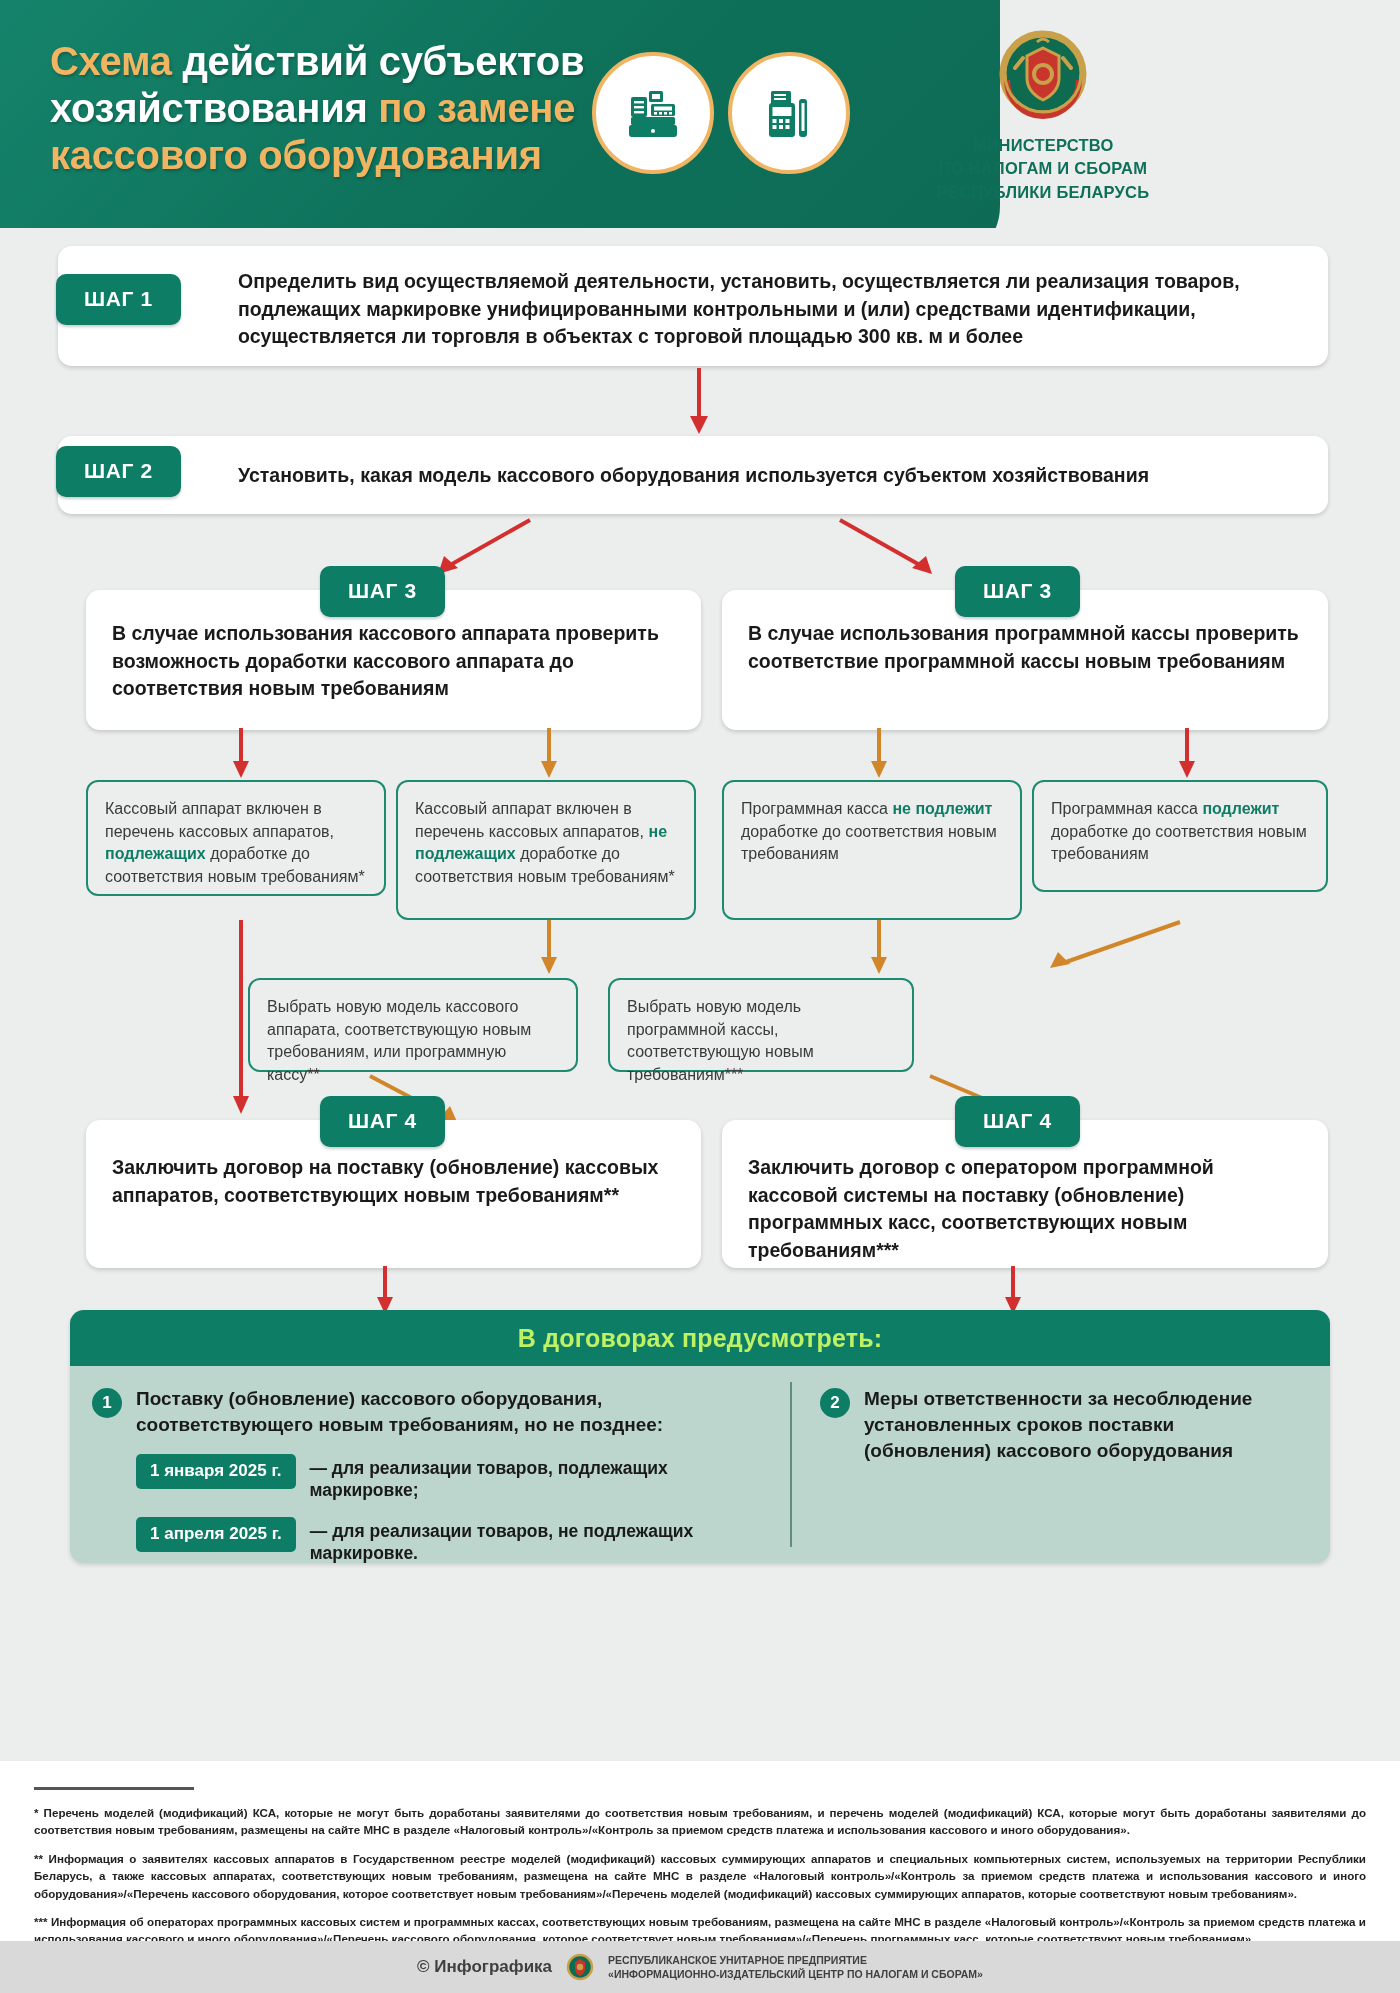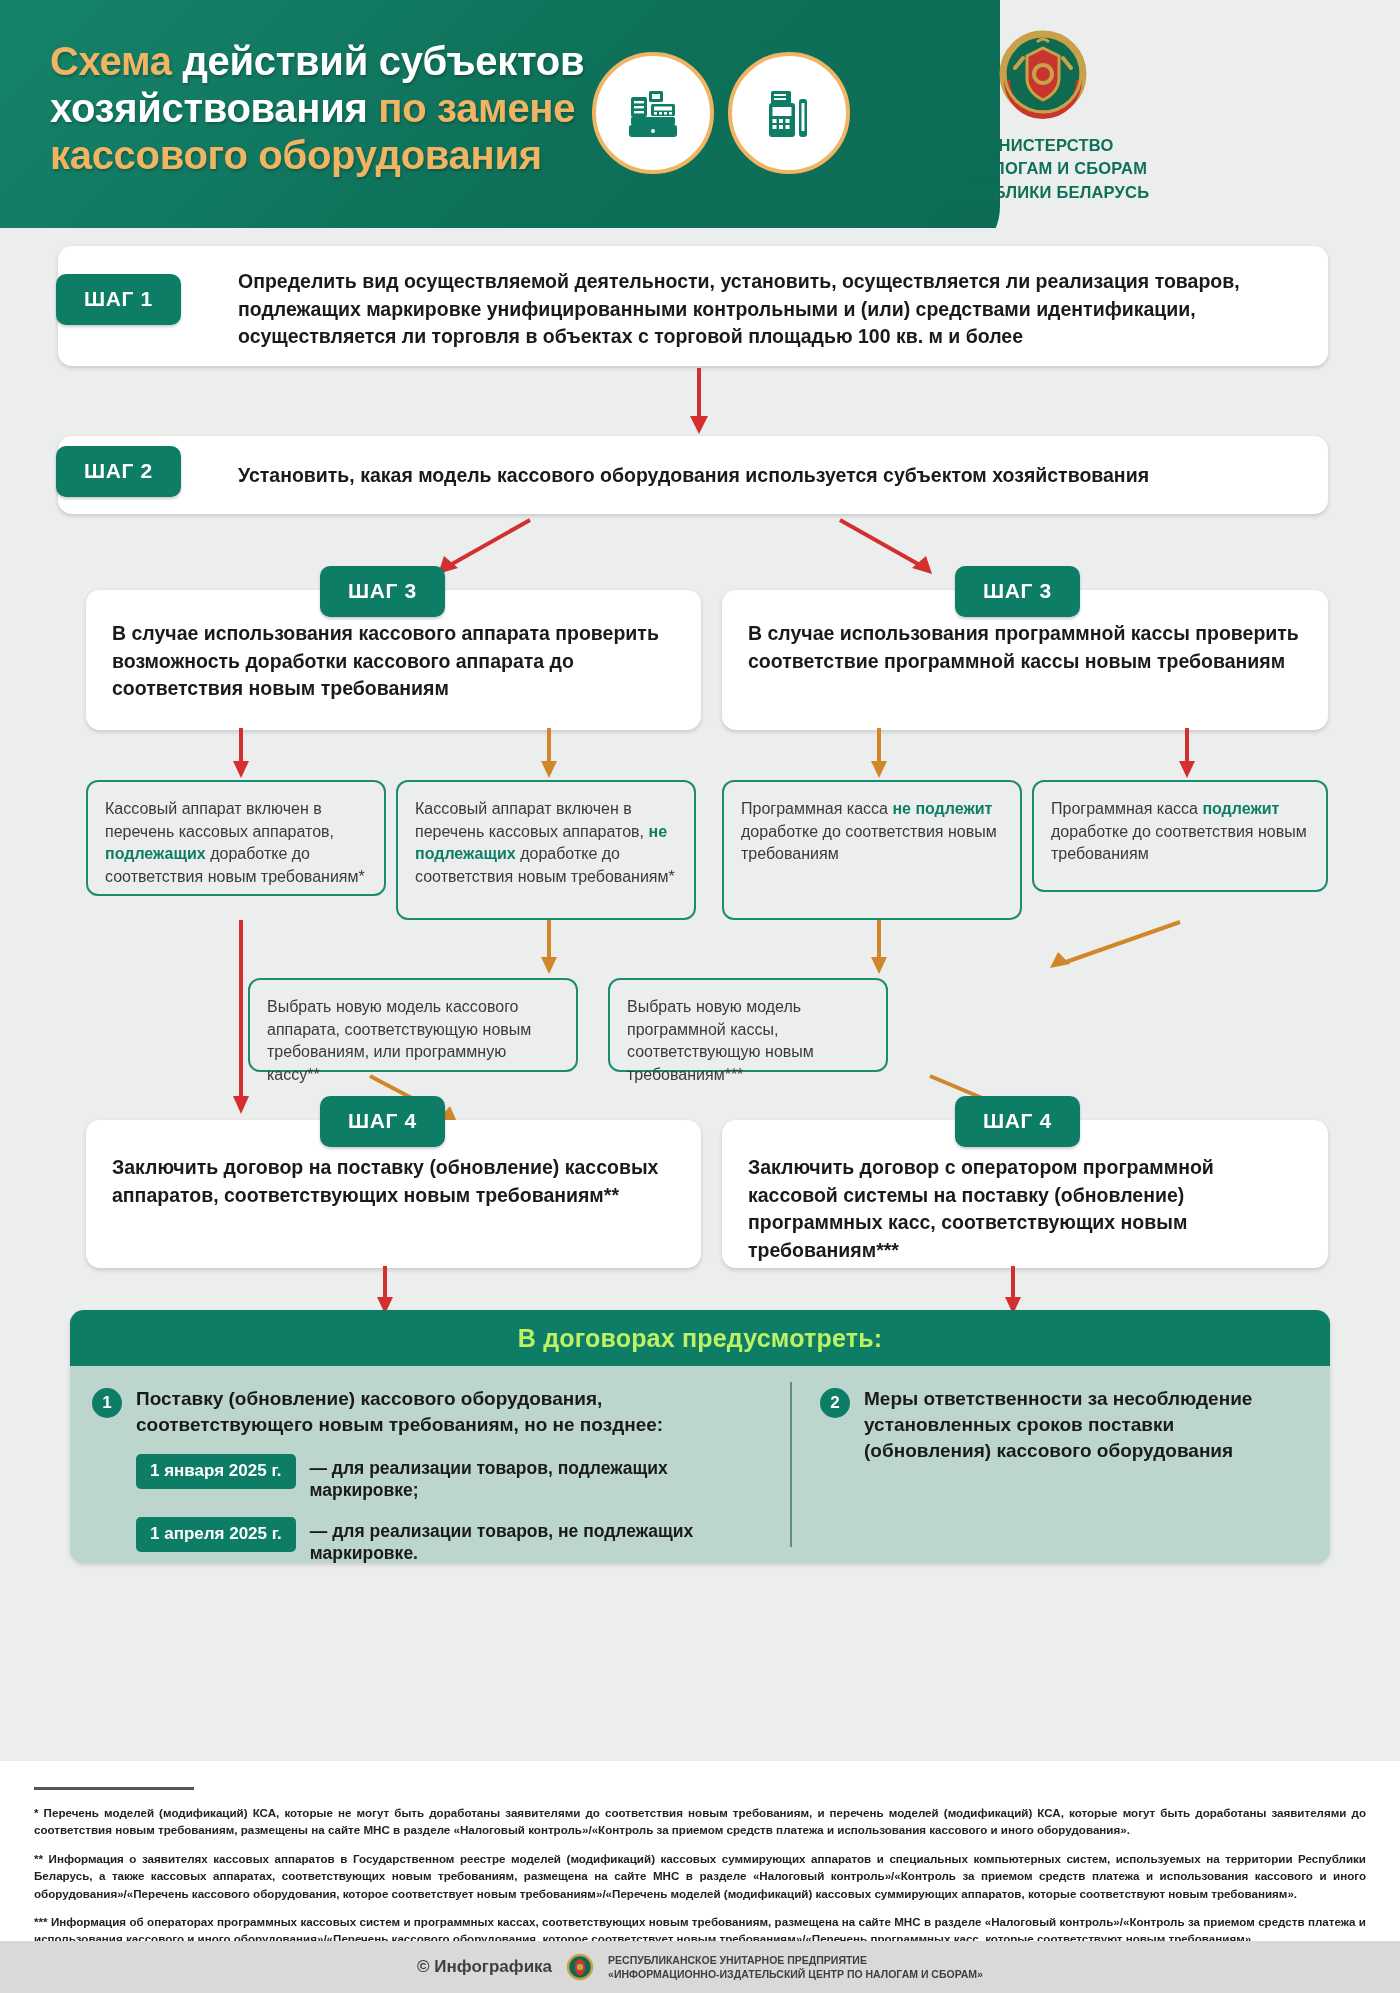--- a/index.html
+++ b/index.html
@@ -250,21 +250,21 @@
       <div>МИНИСТЕРСТВО</div>
       <div>ПО НАЛОГАМ И СБОРАМ</div>
       <div>РЕСПУБЛИКИ БЕЛАРУСЬ</div>
     </div>
   </div>
 </div>
 
 <div class="canvas">
 
   <div class="card" style="left:58px; top:18px; width:1270px; height:120px;">
-    <div class="card-inner" style="padding-left:180px;">Определить вид осуществляемой деятельности, установить, осуществляется ли реализация товаров, подлежащих маркировке унифицированными контрольными и (или) средствами идентификации, осуществляется ли торговля в объектах с торговой площадью 100 кв. м и более</div>
+    <div class="card-inner" style="padding-left:180px;">Определить вид осуществляемой деятельности, установить, осуществляется ли реализация товаров, подлежащих маркировке унифицированными контрольными и (или) средствами идентификации, осуществляется ли торговля в объектах с торговой площадью 300 кв. м и более</div>
   </div>
   <div class="step-tab" style="left:56px; top:46px;">ШАГ 1</div>
 
   <svg class="arrow" style="left:684px; top:140px;" width="30" height="68">
     <line x1="15" y1="0" x2="15" y2="50" stroke="#d32f2f" stroke-width="4"></line>
     <polygon points="15,66 6,48 24,48" fill="#d32f2f"></polygon>
   </svg>
 
   <div class="card" style="left:58px; top:208px; width:1270px; height:78px;">
     <div class="card-inner" style="padding-left:180px; padding-top:26px;">Установить, какая модель кассового оборудования используется субъектом хозяйствования</div>
@@ -334,21 +334,21 @@
     <polygon points="13,54 5,37 21,37" fill="#d2862a"></polygon>
   </svg>
   <svg class="arrow" style="left:1040px; top:692px;" width="150" height="56">
     <line x1="140" y1="2" x2="26" y2="42" stroke="#d2862a" stroke-width="4"></line>
     <polygon points="10,48 18,32 30,44" fill="#d2862a"></polygon>
   </svg>
 
   <div class="sbox" style="left:248px; top:750px; width:330px; height:94px;">
     <span>Выбрать новую модель кассового аппарата, соответствующую новым требованиям, или программную кассу**</span>
   </div>
-  <div class="sbox" style="left:608px; top:750px; width:280px; height:94px;">
+  <div class="sbox" style="left:608px; top:750px; width:306px; height:94px;">
     <span>Выбрать новую модель программной кассы, соответствующую новым требованиям***</span>
   </div>
 
   <svg class="arrow" style="left:360px; top:846px;" width="110" height="62">
     <line x1="10" y1="2" x2="82" y2="40" stroke="#d2862a" stroke-width="4"></line>
     <polygon points="98,50 78,46 90,32" fill="#d2862a"></polygon>
   </svg>
   <svg class="arrow" style="left:920px; top:846px;" width="130" height="62">
     <line x1="10" y1="2" x2="100" y2="40" stroke="#d2862a" stroke-width="4"></line>
     <polygon points="118,50 96,46 108,32" fill="#d2862a"></polygon>

